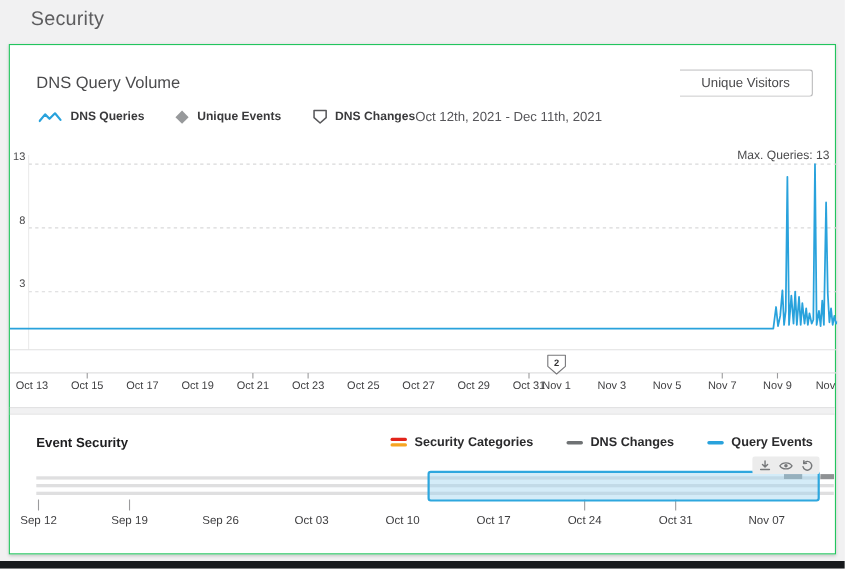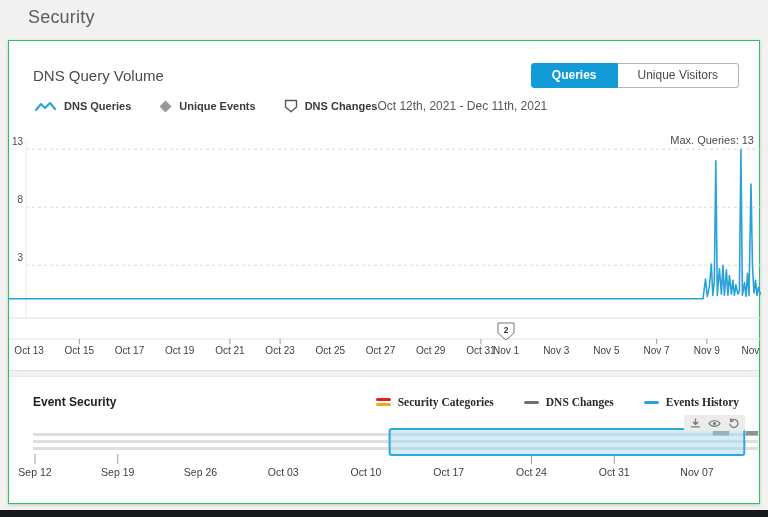--- a/index.html
+++ b/index.html
@@ -38,21 +38,21 @@
   .date-range { font-size: 12px; color: #56565a; }
 
   .chart-svg { position: absolute; left: 0; top: 90px; }
 
   .section-divider { position: absolute; left: 0; right: 0; top: 329px; height: 7px;
     background: #f1f1f2; border-top: 1px solid #e2e2e3; border-bottom: 1px solid #e8e8e9; }
 
   .eh-header { position: absolute; top: 352px; left: 24px; right: 20px; height: 18px;
     display: flex; align-items: center; }
   .eh-title { font-size: 12px; font-weight: 700; color: #1e1e20; }
-  .eh-legends { margin-left: auto; display: flex; align-items: center; gap: 30px; font-family: Liberation Serif, serif; }
+  .eh-legends { margin-left: auto; display: flex; align-items: center; gap: 30px; }
   .eh-legend-item { display: flex; align-items: center; gap: 7px; cursor: pointer; }
   .eh-legend-label { font-size: 11.5px; font-weight: 700; color: #2a2a2c; }
   .bar-icon { display: inline-flex; flex-direction: column; gap: 2px; }
   .bar-icon span { width: 15px; height: 3px; border-radius: 1.5px; display: block; }
 
   .brush-svg { position: absolute; left: 0; top: 373px; }
 
   .mini-toolbar { position: absolute; top: 374px; right: 14px; height: 16px;
     background: #ececec; border-radius: 2px; display: flex; align-items: center;
     gap: 7px; padding: 0 6px; z-index: 5; }
@@ -65,21 +65,20 @@
 
 <div class="page-header">
   <div class="page-title">Security</div>
 </div>
 
 <div class="card">
 
   <div class="title-row">
     <div class="card-title">DNS Query Volume</div>
     <div class="toggle-group">
-      <div class="toggle-btn active">Queries</div>
       <div class="toggle-btn inactive">Unique Visitors</div>
     </div>
   </div>
 
   <div class="legend-row">
     <div class="legend-items">
       <div class="legend-item">
         <svg width="22" height="13">
           <polyline points="1,10 6,4 10,8 15,3 20,9" fill="none" stroke="#29a2dc" stroke-width="2" stroke-linecap="round" stroke-linejoin="round"></polyline>
         </svg>
@@ -156,21 +155,21 @@
       <div class="eh-legend-item">
         <span class="bar-icon">
           <span style="background:#6f7274"></span>
         </span>
         <span class="eh-legend-label">DNS Changes</span>
       </div>
       <div class="eh-legend-item">
         <span class="bar-icon">
           <span style="background:#29a2dc"></span>
         </span>
-        <span class="eh-legend-label">Events History</span>
+        <span class="eh-legend-label">Query Events</span>
       </div>
     </div>
   </div>
 
   <div class="mini-toolbar">
     <svg width="11" height="11" viewBox="0 0 11 11">
       <path d="M5.5 1 V6 M3.2 4.2 L5.5 6.5 L7.8 4.2 M1.5 8.8 H9.5" fill="none" stroke="#76787a" stroke-width="1.3" stroke-linecap="round" stroke-linejoin="round"></path>
     </svg>
     <svg width="13" height="11" viewBox="0 0 13 11">
       <path d="M1 5.5 C3.2 1.8 9.8 1.8 12 5.5 C9.8 9.2 3.2 9.2 1 5.5 Z" fill="none" stroke="#76787a" stroke-width="1.2"></path>

